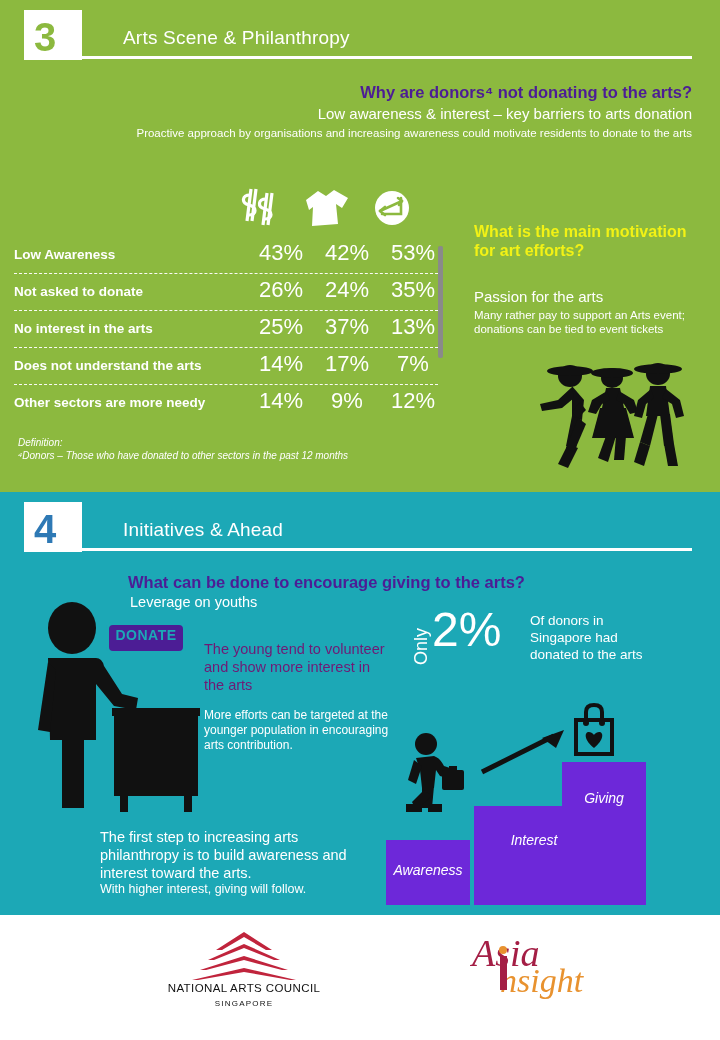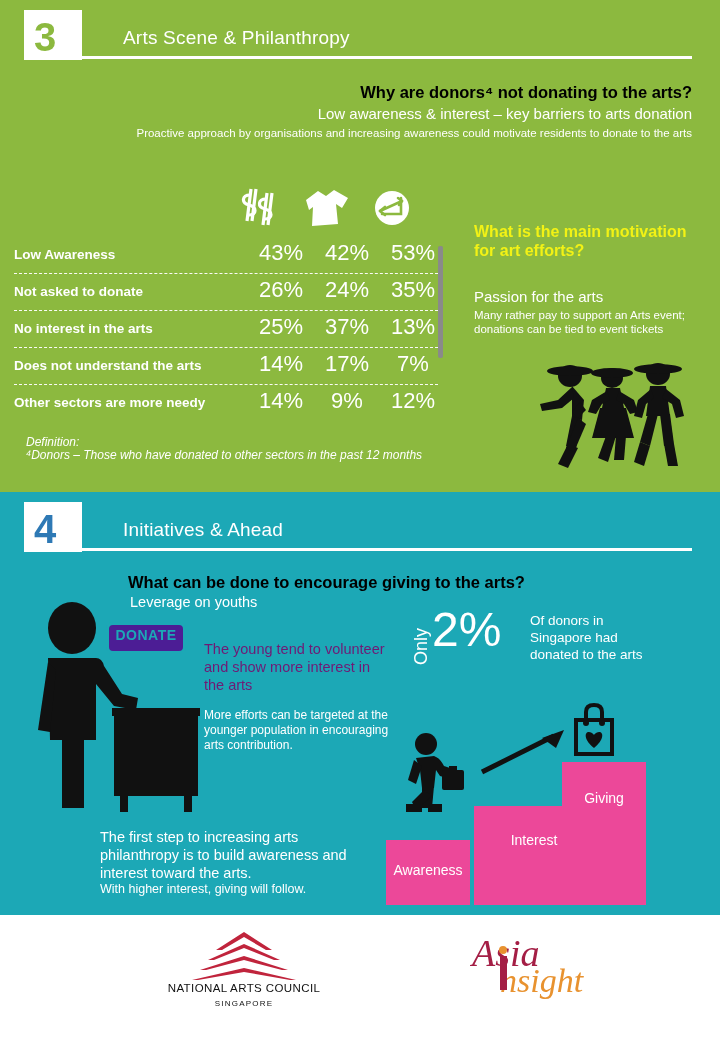--- a/index.html
+++ b/index.html
@@ -23,21 +23,21 @@
   .num-txt{position:absolute;left:28px;top:14px;width:44px;height:48px;
     font-size:40px;font-weight:bold;line-height:46px;text-align:left;padding-left:6px;
     font-family:"Liberation Sans", sans-serif;}
   .num-green{color:#8CB93F;}
   .num-blue{color:#2E79B5;}
   .hdr-title{position:absolute;left:123px;top:27px;color:#ffffff;font-size:19px;
     letter-spacing:.2px;font-family:"Liberation Sans", sans-serif;text-align:right;}
   .hdr-rule{position:absolute;left:80px;top:56px;width:612px;height:3px;background:#ffffff;}
 
   
-  .q-yellow{position:absolute;color:#000000;font-weight:bold;}
+  .q-yellow{position:absolute;color:#4c1d95;font-weight:bold;}
   .sub-white{position:absolute;color:#ffffff;}
 
   .g-q{left:0;top:83px;width:692px;text-align:right;font-size:16.5px;}
   .g-sub{left:0;top:105px;width:692px;text-align:right;font-size:15px;color:#ffffff;}
   .g-sub2{left:14px;top:126px;width:678px;text-align:right;font-size:11.5px;color:#ffffff;line-height:14px;}
 
   
   .icon-row{position:absolute;left:236px;top:186px;width:200px;height:48px;}
   .ic{position:absolute;top:0;width:56px;height:46px;}
   .ic svg{display:block;}
@@ -47,21 +47,21 @@
   .trow{position:relative;height:37px;}
   .tlabel{position:absolute;left:0;top:7px;font-size:13.5px;font-weight:bold;color:#ffffff;
      font-family:"Liberation Sans", sans-serif;}
   .tval{position:absolute;top:0px;font-size:22px;color:#ffffff;text-align:center;width:56px;
      font-family:"Liberation Sans", sans-serif;}
   .tv0{left:239px;} .tv1{left:305px;} .tv2{left:371px;}
   .tdash{position:absolute;left:0;top:33px;width:424px;border-top:1.5px dashed #ffffff;opacity:.95;}
   .vbar{position:absolute;left:438px;top:246px;width:5px;height:112px;background:#8a8a8a;border-radius:2px;}
 
   
-  .fnote{position:absolute;left:18px;top:436px;color:#ffffff;font-size:12px;font-style:italic;line-height:13px;margin-left:8px;}
+  .fnote{position:absolute;left:18px;top:436px;color:#ffffff;font-size:10px;font-style:italic;line-height:13px;}
 
   
   .mot-q{position:absolute;left:474px;top:222px;width:220px;color:#F2F215;font-weight:bold;
     font-size:16px;line-height:19px;}
   .mot-h{position:absolute;left:474px;top:288px;width:225px;color:#ffffff;font-size:15px;}
   .mot-b{position:absolute;left:474px;top:308px;width:226px;color:#ffffff;font-size:11.5px;line-height:14px;}
 
   
   .dancers{position:absolute;left:528px;top:356px;width:172px;height:122px;}
 
@@ -82,21 +82,21 @@
   .only-txt{position:absolute;left:-16px;top:24px;width:70px;color:#ffffff;font-size:18px;
     transform:rotate(-90deg);text-align:center;}
   .big-pct{position:absolute;left:432px;top:604px;color:#ffffff;font-size:48px;line-height:52px;}
   .pct-desc{position:absolute;left:530px;top:612px;width:120px;color:#ffffff;font-size:13.5px;line-height:17px;}
 
   .first-step{position:absolute;left:100px;top:828px;width:280px;color:#ffffff;font-size:14.5px;line-height:18px;}
   .first-step2{position:absolute;left:100px;top:882px;width:290px;color:#ffffff;font-size:12.5px;}
 
   
   .chart{position:absolute;left:386px;top:700px;width:270px;height:205px;}
-  .bar{position:absolute;background:#ec4899;}
+  .bar{position:absolute;background:#6d28d9;font-style:italic;}
   .bar-lbl{position:absolute;color:#ffffff;font-size:14px;text-align:center;width:100%;}
   .walker{position:absolute;left:14px;top:30px;width:72px;height:82px;}
   .arrow{position:absolute;left:94px;top:28px;width:88px;height:48px;}
   .bagicon{position:absolute;left:180px;top:2px;width:56px;height:56px;}
 
   
   .nac{position:absolute;left:160px;top:928px;width:168px;height:74px;}
   .nac-t1{position:absolute;left:160px;top:982px;width:168px;text-align:center;font-size:11.5px;
      color:#111;letter-spacing:.4px;}
   .nac-t2{position:absolute;left:160px;top:999px;width:168px;text-align:center;font-size:8px;

